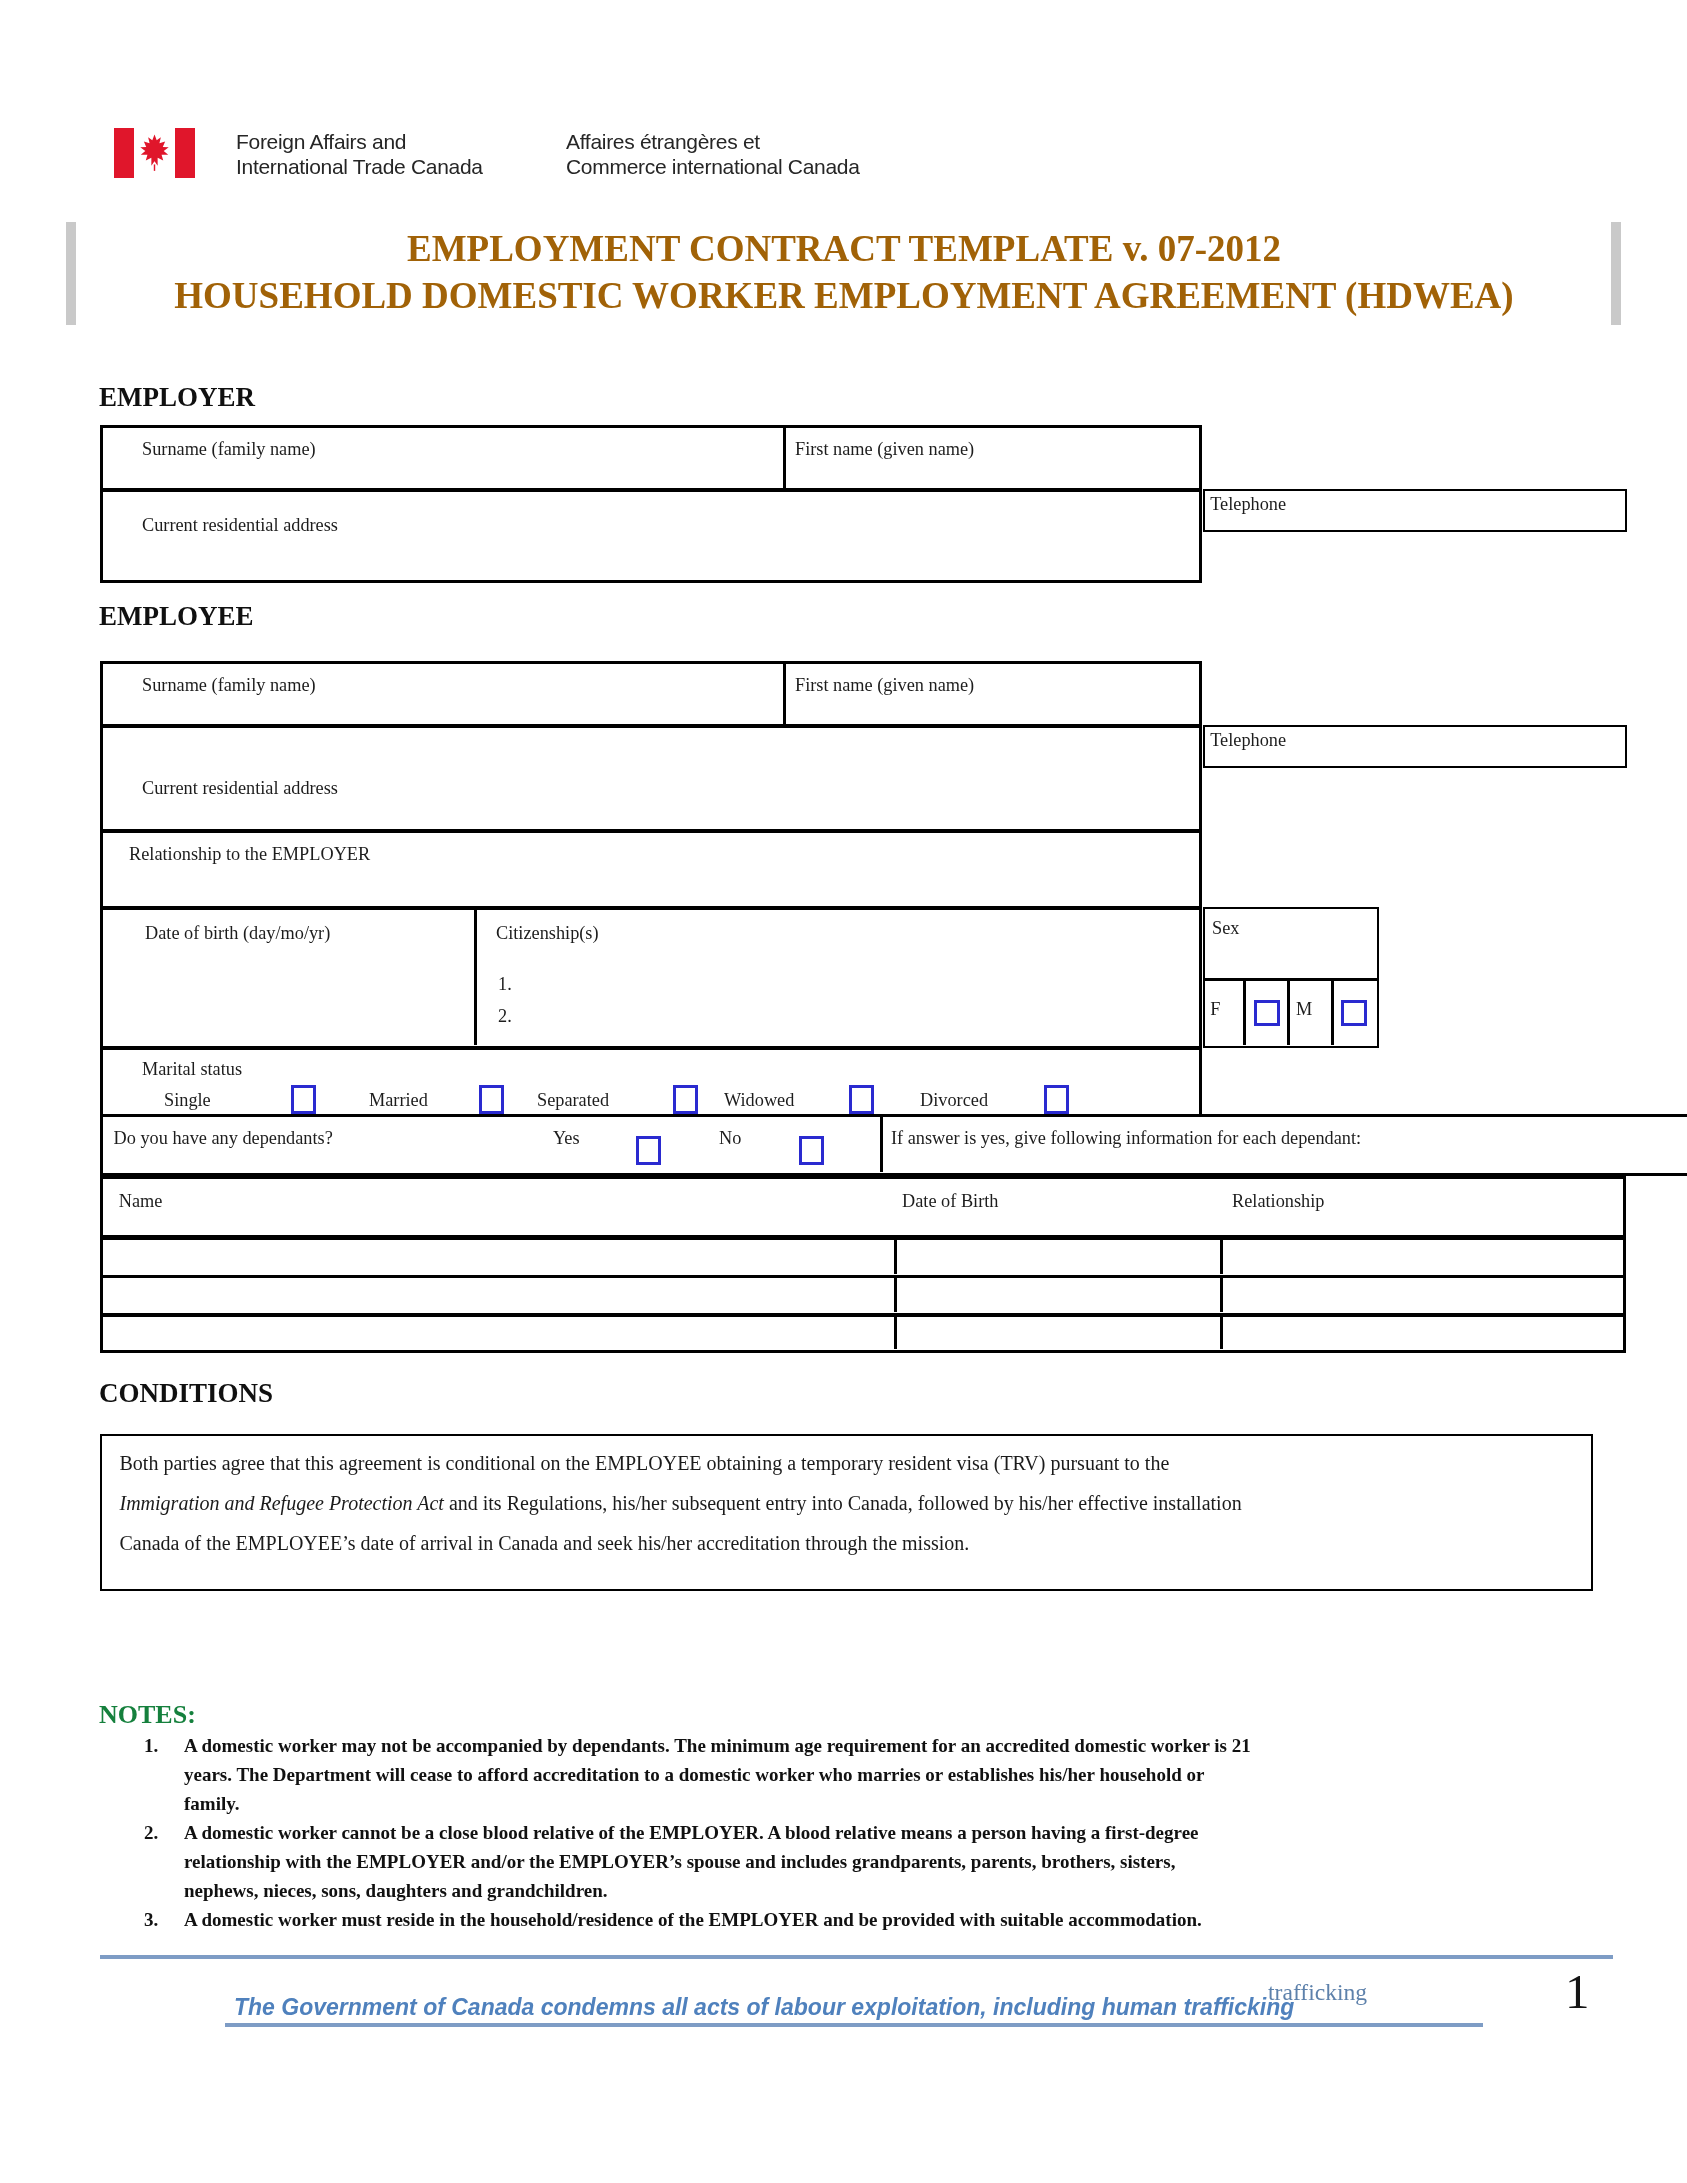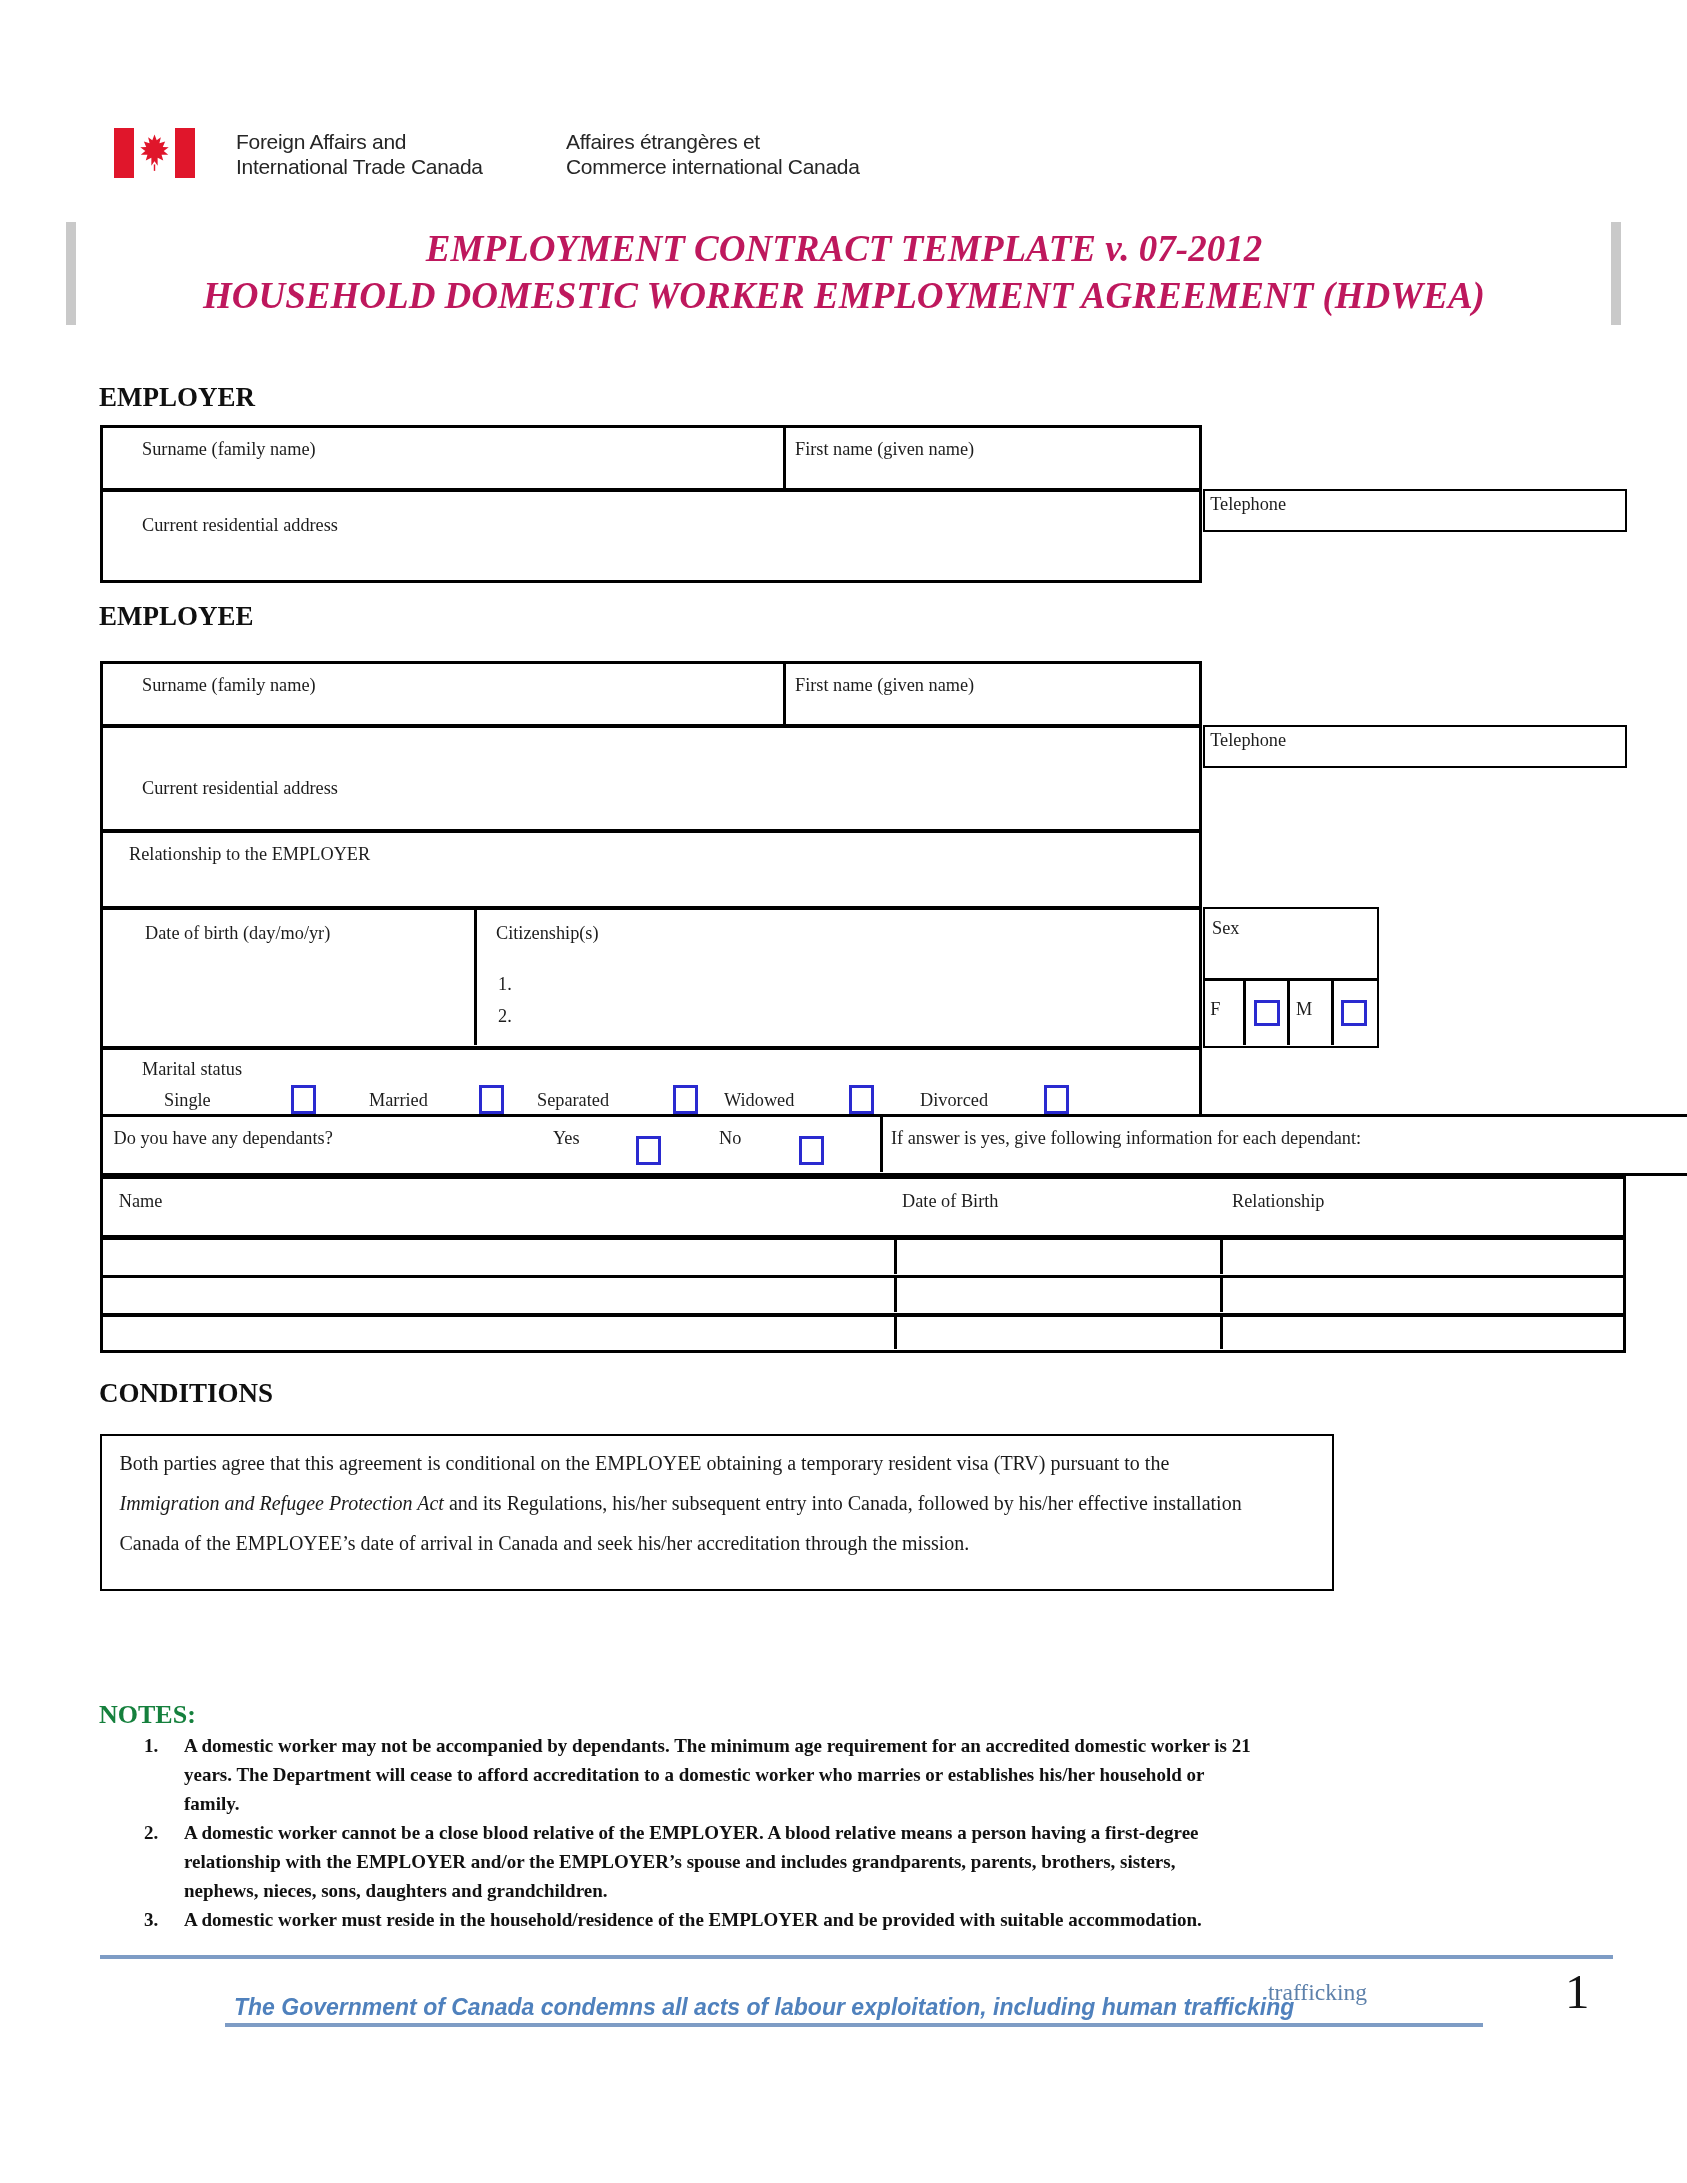--- a/index.html
+++ b/index.html
@@ -14,21 +14,21 @@
   .heading{font-size:27px;font-weight:bold;color:#101010;white-space:nowrap;}
   .box{position:absolute;border:3.5px solid #000;box-sizing:border-box;background:#fff;}
   .box3{position:absolute;border:2.6px solid #000;box-sizing:border-box;background:#fff;}
   .vline{position:absolute;width:2.6px;background:#000;}
   .hline{position:absolute;height:3.5px;background:#000;left:0;right:0;}
   .cb{position:absolute;width:19px;height:23px;border:3.5px solid var(--checkbox_blue,#2a2ad0);
       background:#fff;box-sizing:content-box;}
   .cbsq{width:20px;height:20px;}
   .logo-txt{font-family:"Liberation Sans", sans-serif;font-size:21px;line-height:24.5px;
             color:#262626;letter-spacing:-0.3px;white-space:pre-line;}
-  .title-line{font-size:37px;font-weight:bold;color:#be185d;line-height:47px;white-space:nowrap;font-style:italic;}
+  .title-line{font-size:37px;font-weight:bold;color:#a16207;line-height:47px;white-space:nowrap;}
   .grey-bar{position:absolute;width:9.6px;height:103px;background:var(--bar_grey,#c9c9c9);}
   .cond-line{font-size:20px;line-height:40px;color:#1b1b1b;white-space:nowrap;}
   .notes-item{display:flex;font-weight:bold;font-size:19px;line-height:29px;color:#111;}
   .notes-num{width:40px;flex:none;}
   .notes-text{white-space:pre-line;}
   .footer-msg{font-family:"Liberation Sans", sans-serif;font-style:italic;font-weight:bold;
               font-size:23px;color:var(--footer_blue,#4f81bd);white-space:nowrap;}
   .footer-overlap{font-size:23.6px;color:var(--overlap_blue,#5d81ab);white-space:nowrap;}
   .blue-rule{position:absolute;height:4.4px;background:var(--footer_line_blue,#7e9cc5);}
   .page-num{font-size:49px;color:#141414;}
@@ -157,21 +157,21 @@
   <div class="box" style="left:100px;top:1275px;width:1526px;height:41px;">
     <div class="vline" style="left:791px;top:0;height:34px;"></div>
     <div class="vline" style="left:1117px;top:0;height:34px;"></div>
   </div>
   <div class="box" style="left:100px;top:1314px;width:1526px;height:39px;">
     <div class="vline" style="left:791px;top:0;height:32px;"></div>
     <div class="vline" style="left:1117px;top:0;height:32px;"></div>
   </div>
 
   <div class="abs heading" style="left:99px;top:1378px;">CONDITIONS</div>
-  <div class="box3" style="left:100px;top:1434px;width:1234px;height:157px;">
+  <div class="box3" style="left:100px;top:1434px;width:1493px;height:157px;">
     <div class="abs" style="left:17.5px;top:7px;width:1476px;">
       <div class="cond-line">Both parties agree that this agreement is conditional on the EMPLOYEE obtaining a temporary resident visa (TRV) pursuant to the</div>
       <div class="cond-line"><span style="font-style:italic;">Immigration and Refugee Protection Act</span><span> and its Regulations, his/her subsequent entry into Canada, followed by his/her effective installation</span></div>
       <div class="cond-line">Canada of the EMPLOYEE’s date of arrival in Canada and seek his/her accreditation through the mission.</div>
     </div>
   </div>
 
   <div class="abs" style="left:99px;top:1700px;font-size:26px;font-weight:bold;color:#15803d;">NOTES:</div>
   <div class="abs" style="left:144px;top:1731px;width:1476px;">
     <div class="notes-item">

